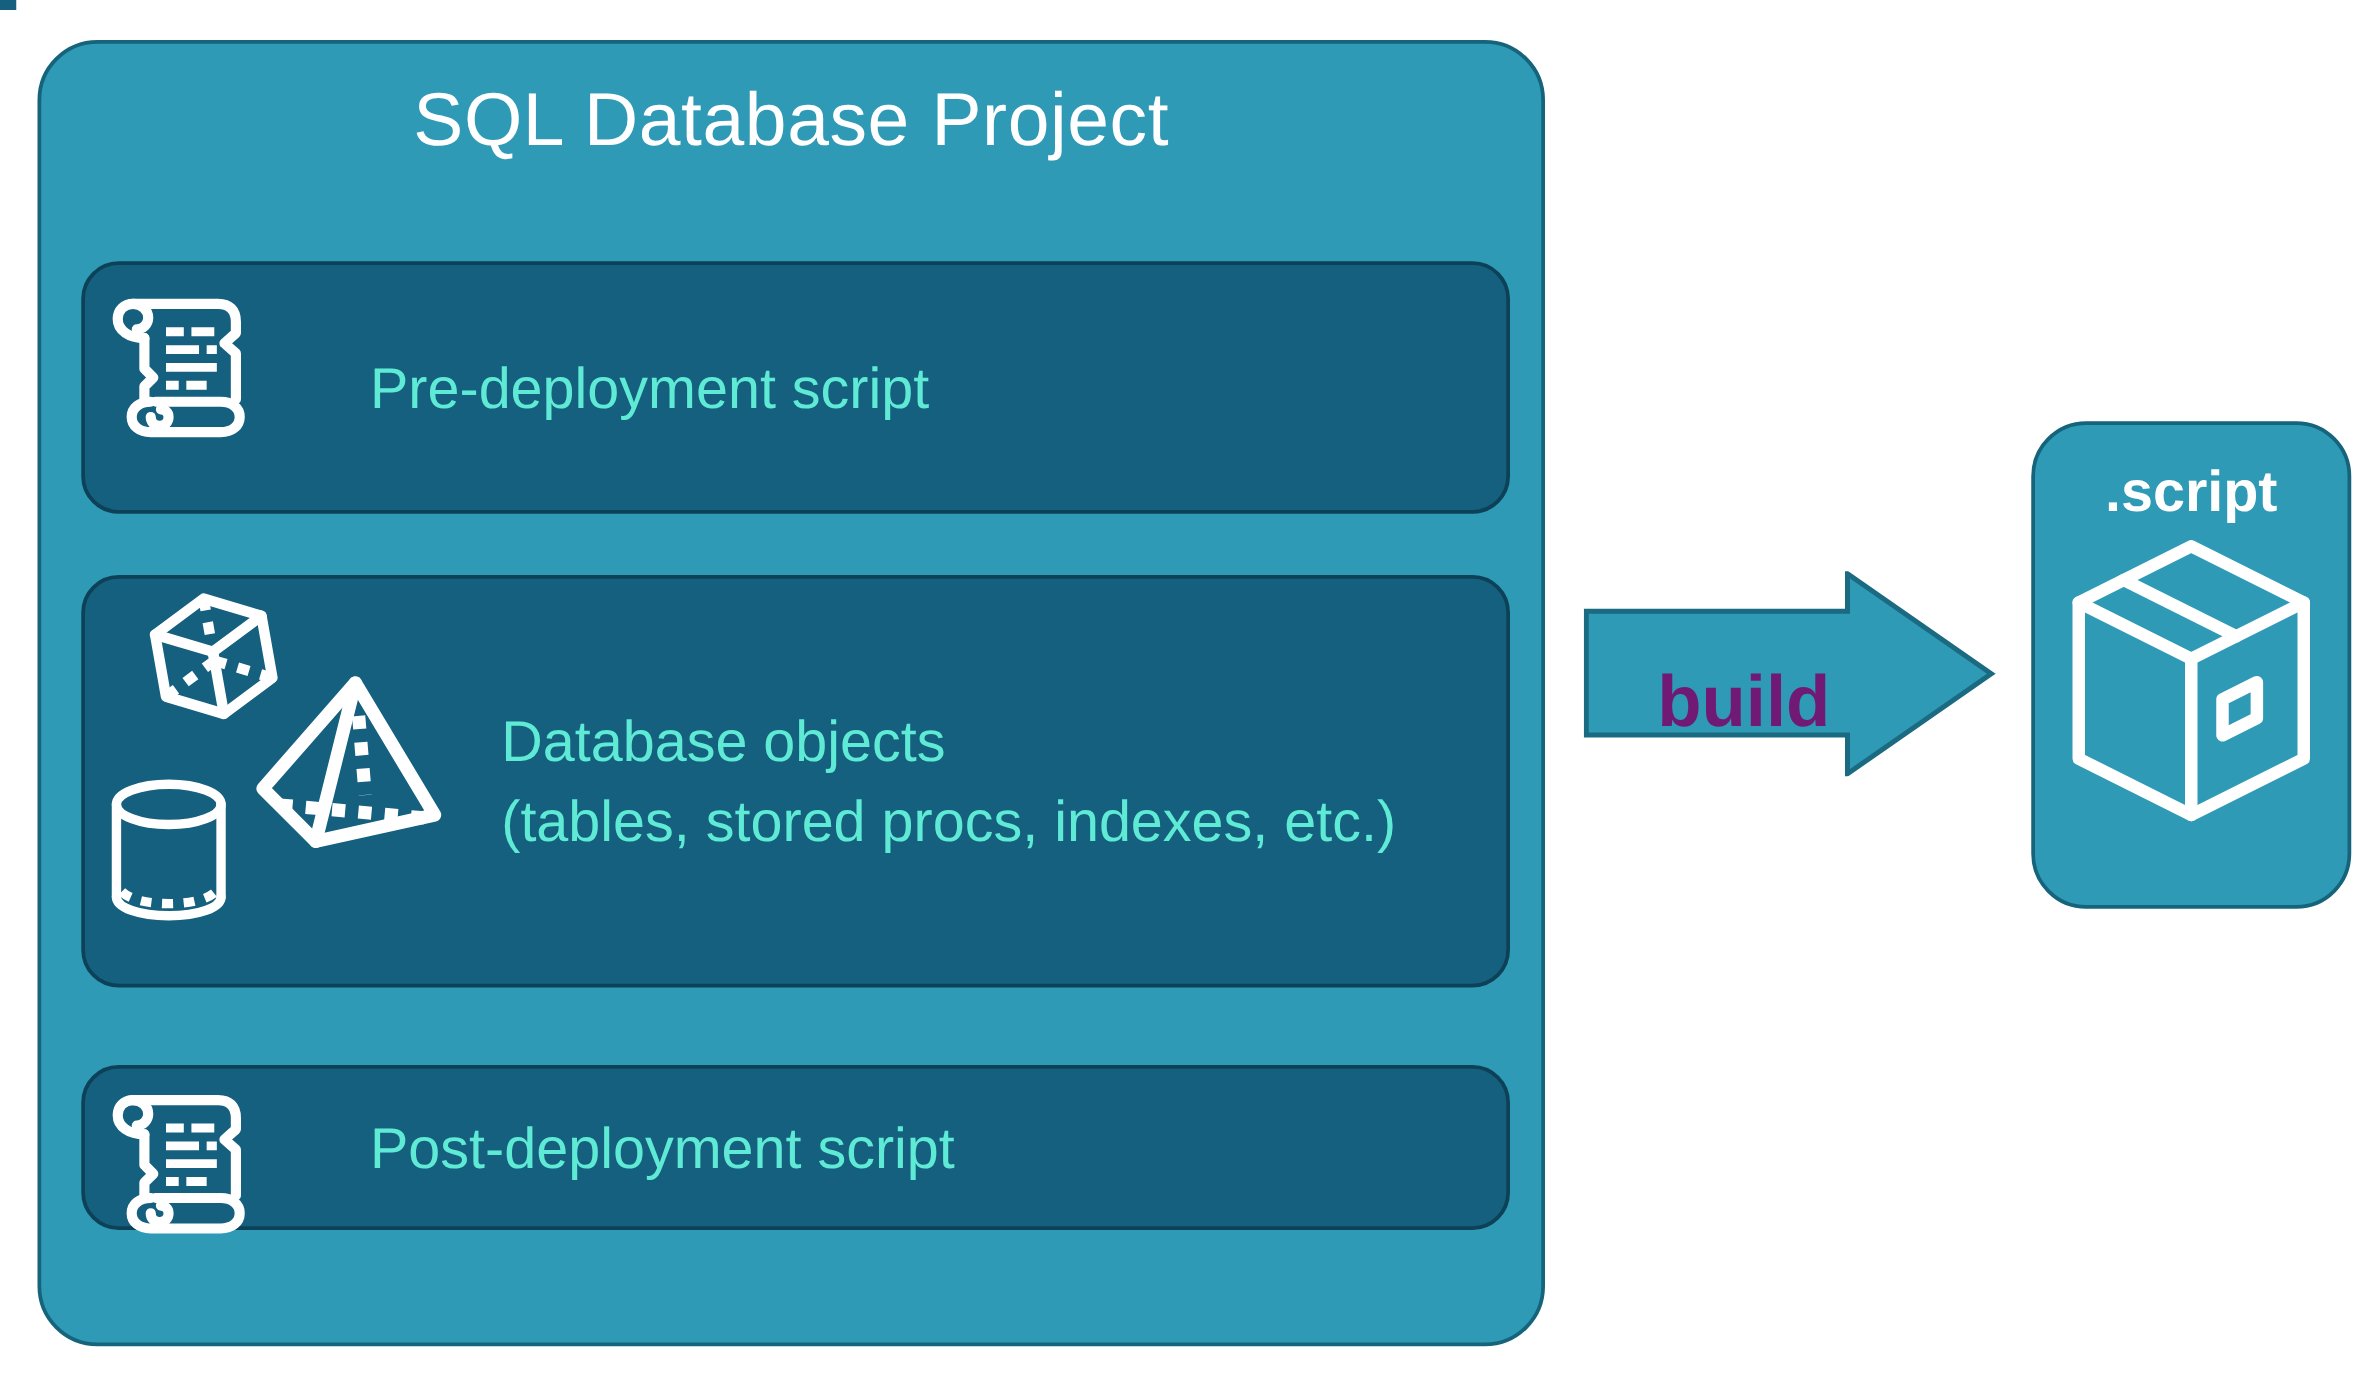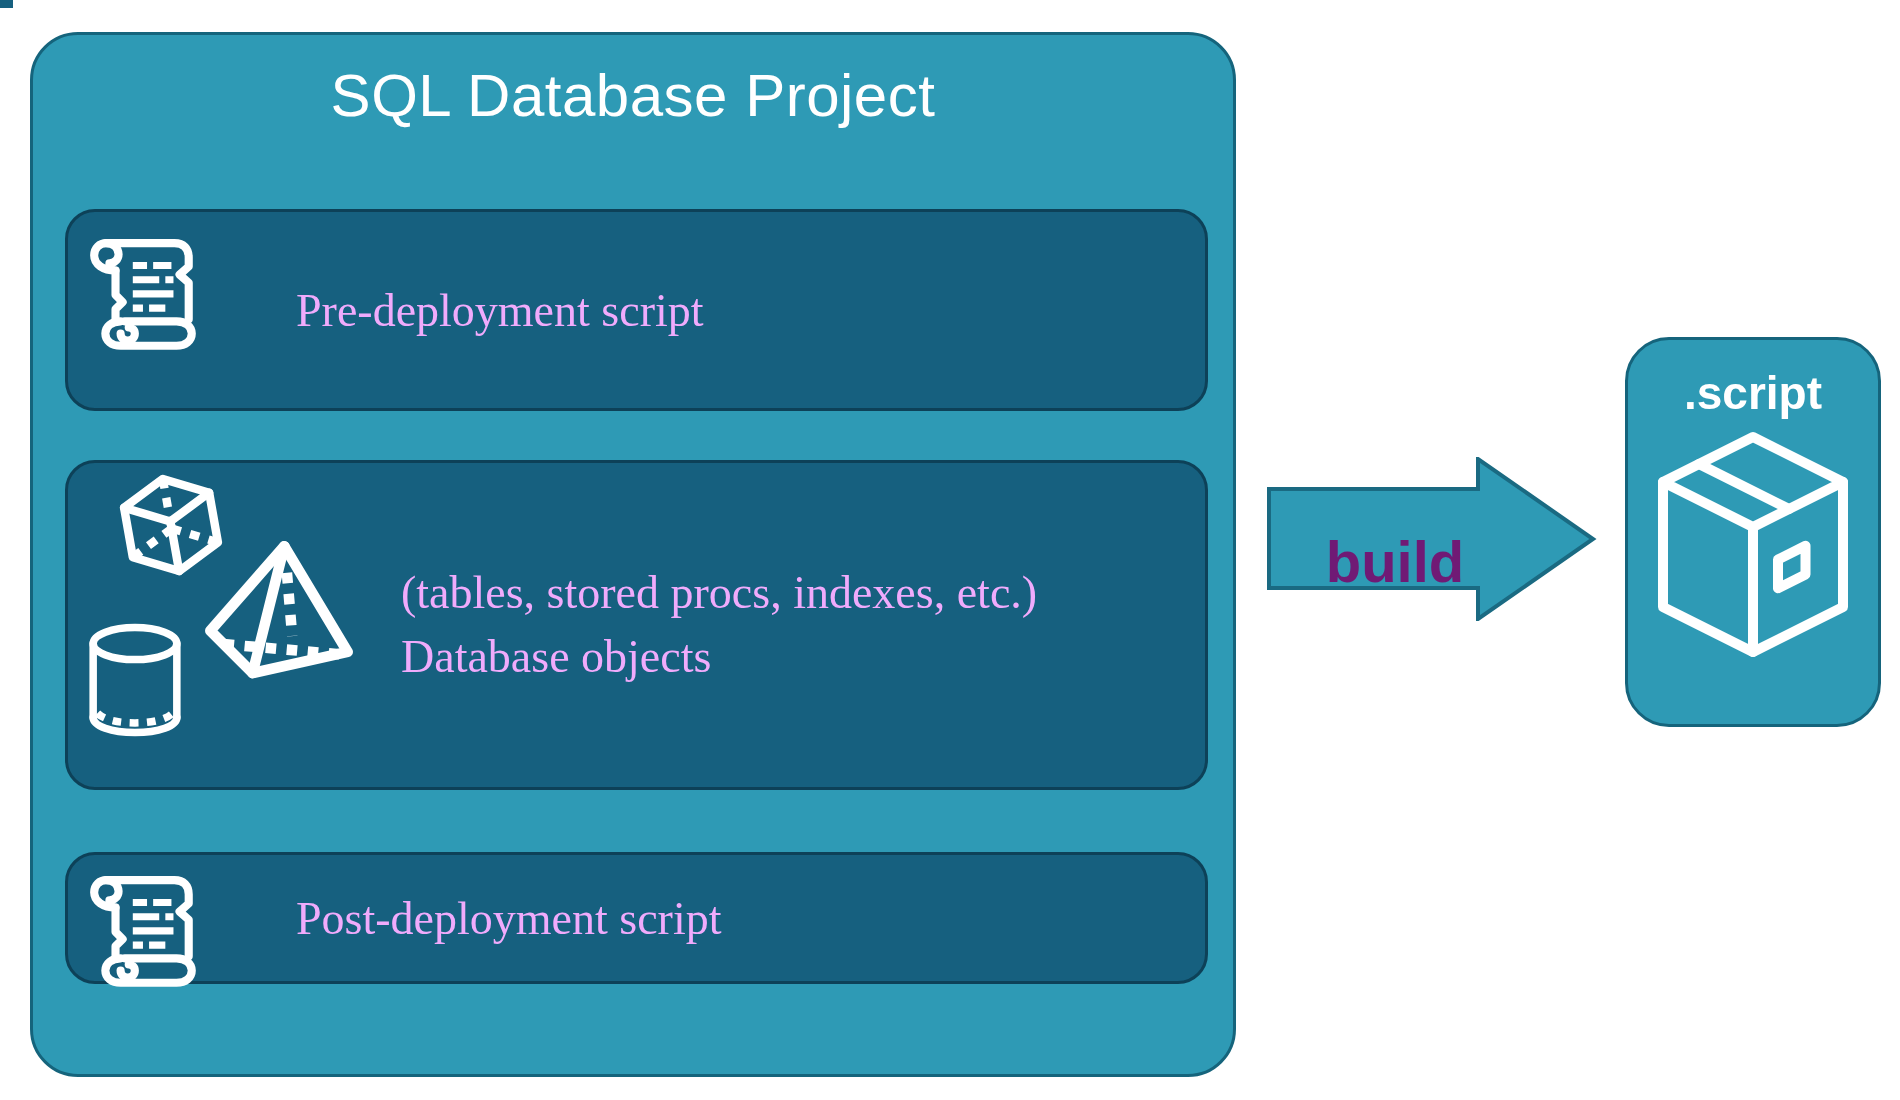--- a/index.html
+++ b/index.html
@@ -23,21 +23,21 @@
     background:#16607F;border:3px solid #0D4158;border-radius:30px;
     box-sizing:border-box;
   }
   .inner-box.pre{top:174px;height:202px;}
   .inner-box.objects{top:425px;height:330px;}
   .inner-box.post{top:817px;height:132px;}
 
   .inner-label{
     position:absolute;left:228px;top:0;height:100%;
     display:flex;align-items:center;
-    color:#f0abfc;font-size:46px;font-weight:400;white-space:nowrap;font-family:Liberation Serif, serif;
+    color:#5eead4;font-size:46px;font-weight:400;white-space:nowrap;
   }
   .inner-label.two-line{left:333px;flex-direction:column;align-items:flex-start;justify-content:center;line-height:64px;}
 
   .icon-svg{position:absolute;display:block;}
   .scroll-svg{left:16px;top:26px;width:122px;height:122px;}
   .inner-box.post .scroll-svg{top:20px;}
   .cube-svg{left:41px;top:8px;width:124px;height:120px;}
   .pyramid-svg{left:136px;top:78px;width:150px;height:140px;}
   .cylinder-svg{left:18px;top:158px;width:98px;height:118px;}
 
@@ -110,22 +110,22 @@
       </svg>
       <svg class="icon-svg cylinder-svg" viewBox="0 0 90 110">
         <g fill="none" stroke="#ffffff" stroke-width="7">
           <ellipse cx="45" cy="21" rx="39" ry="15"></ellipse>
           <path d="M6 21 V90 M84 21 V90" stroke-linecap="round"></path>
           <path d="M6 90 C6 98 23 104 45 104 C67 104 84 98 84 90" stroke-linecap="round"></path>
           <path d="M10 86 C16 92 29 95 45 95 C61 95 74 92 80 86" stroke-dasharray="8 8" stroke-linecap="butt"></path>
         </g>
       </svg>
       <div class="inner-label two-line">
+        <span>Database objects</span>
         <span>(tables, stored procs, indexes, etc.)</span>
-        <span>Database objects</span>
       </div>
     </div>
 
     <div class="inner-box post">
       <svg class="icon-svg scroll-svg" viewBox="0 0 120 120">
         <g fill="none" stroke="#ffffff" stroke-width="8" stroke-linecap="round" stroke-linejoin="round">
           <path d="M31 32 C19 32 10 26 10 17 C10 10 15 5 22 5 C29 5 34 10 34 16 C34 21 30 25 25 25"></path>
           <path d="M22 5 L89 5 C98 5 103 10 103 19 L103 28 L94 36 L103 44 L103 80"></path>
           <path d="M31 32 L31 56 L38 63 L31 70 L31 82"></path>
           <path d="M40 82 L91 82 C100 82 106 87 106 94 C106 101 100 106 91 106 L36 106 C27 106 21 101 21 94 C21 87 27 82 36 82"></path>

